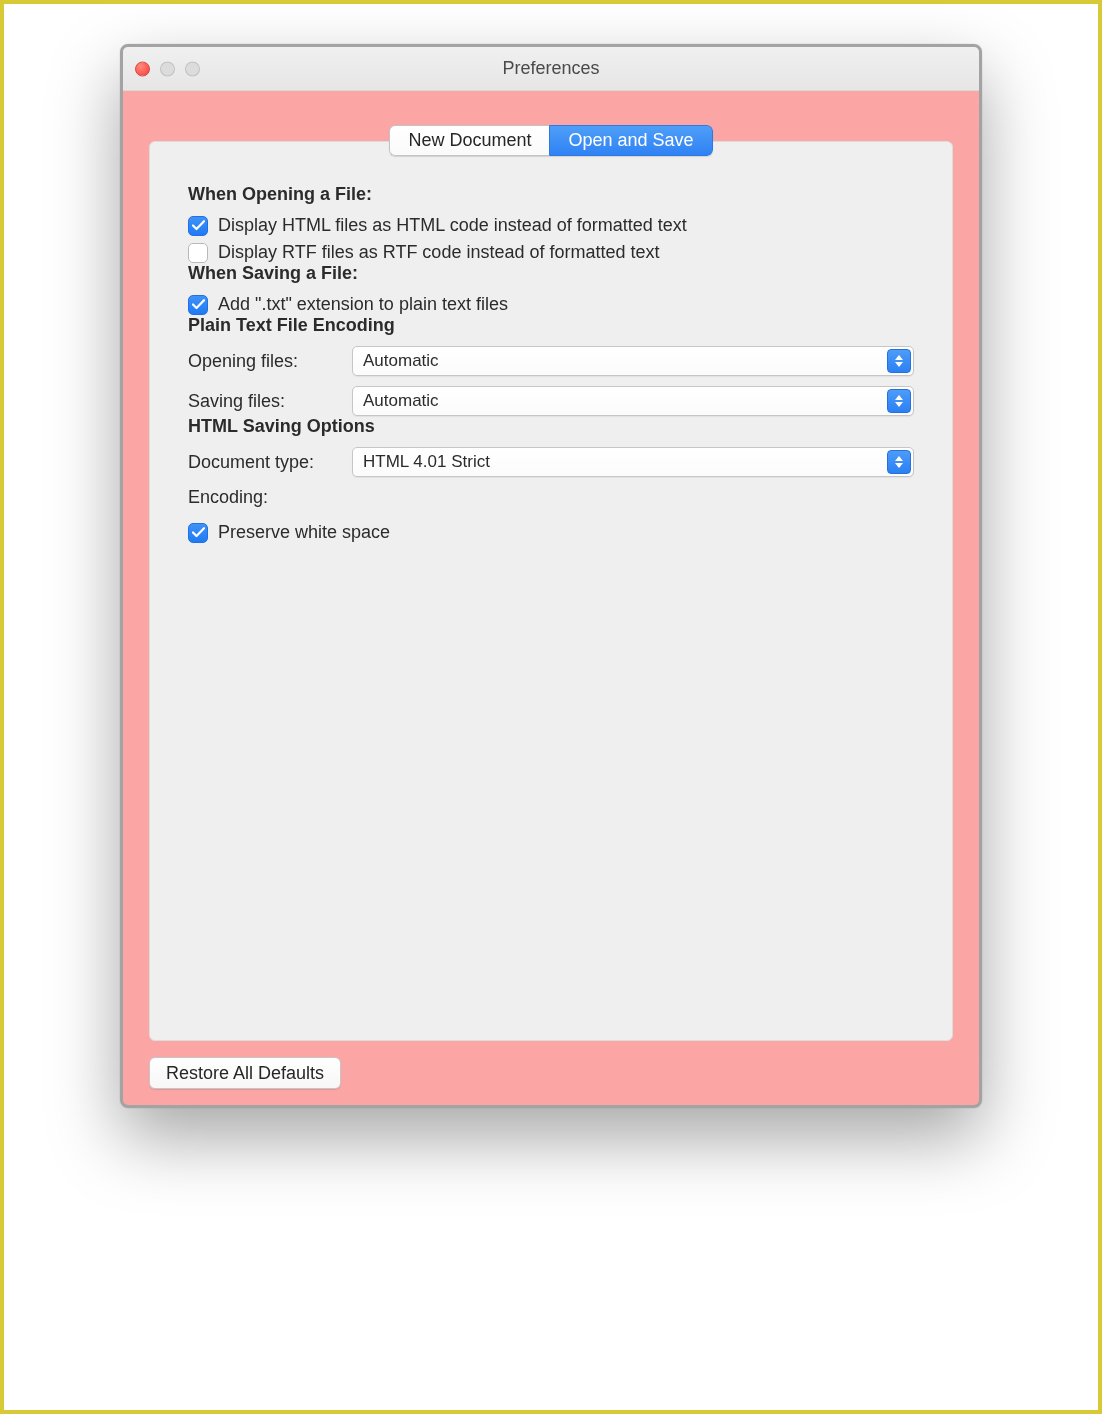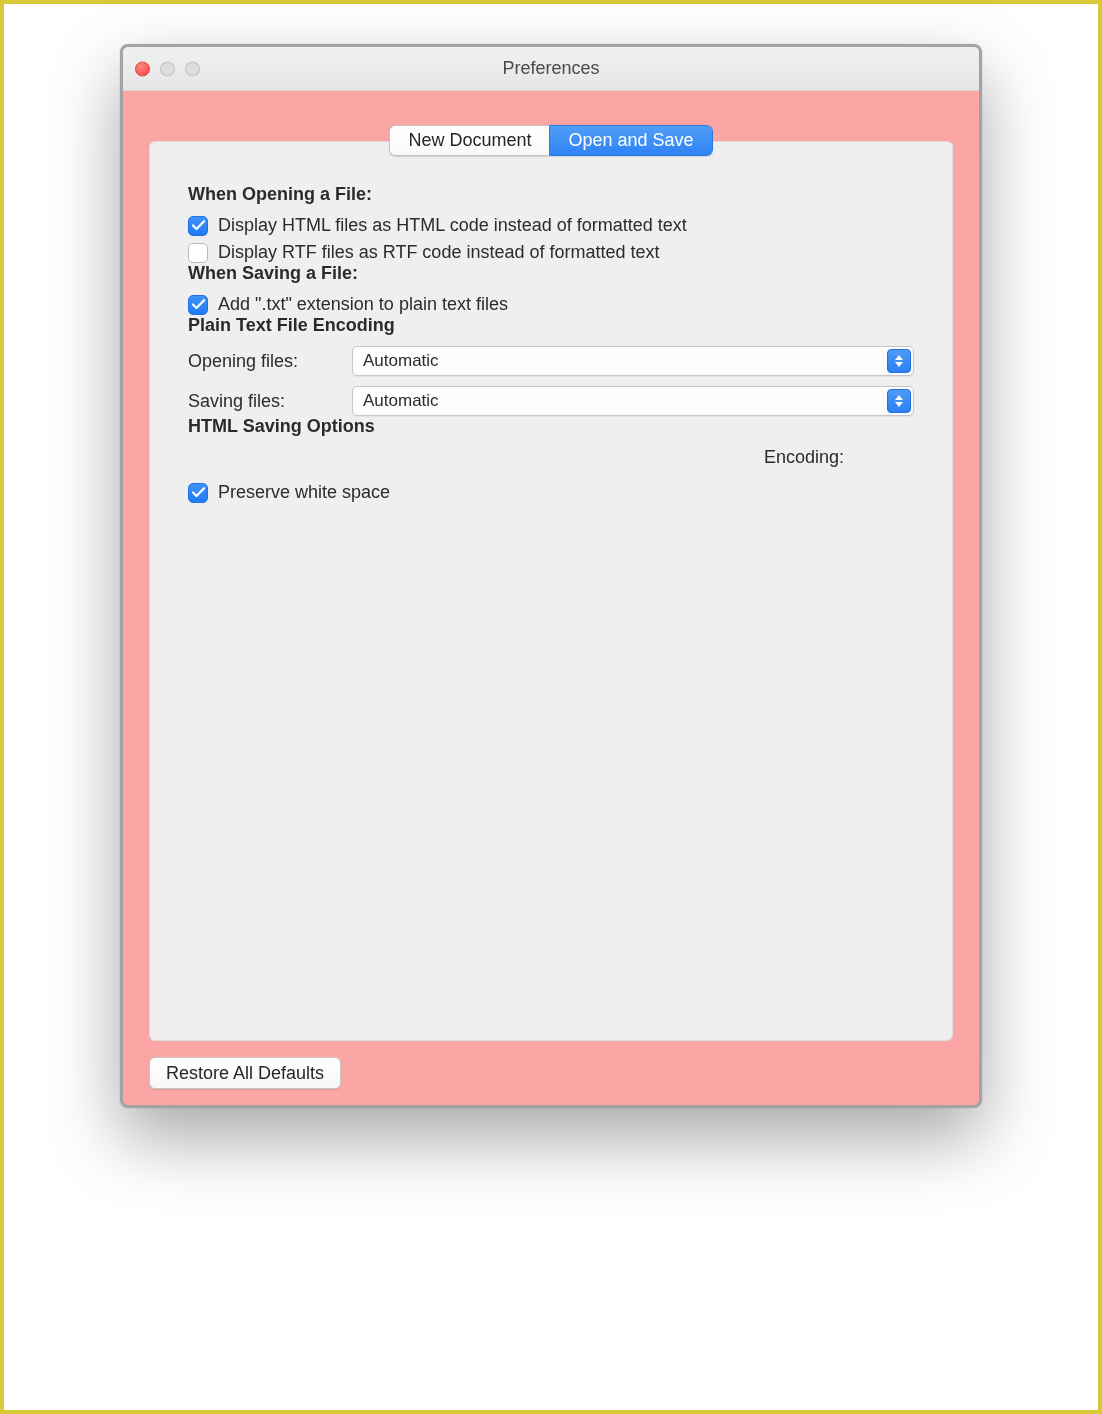--- a/index.html
+++ b/index.html
@@ -100,21 +100,20 @@
   }
   .checkbox.checked {
     background: linear-gradient(#3f92f7,#1f7af5);
     border-color: #1f6fe6;
   }
   .checkbox.checked svg { display: block; }
   .checkbox svg { display: none; width: 13px; height: 11px; }
   .form-row {
     display: flex; align-items: center; gap: 14px;
     margin-top: 10px;
-    justify-content: flex-end;
   }
   .form-label {
     font-size: 18px; color: #2b2b2b;
     width: 150px;
   }
   .select {
     flex: 1;
     height: 30px;
     background: linear-gradient(#ffffff,#fbfbfb);
     border: 1px solid #c6c6c6;
@@ -230,20 +229,34 @@
                     <path d="M0 0 L4 5 L8 0 Z" fill="#fff"></path>
                   </svg>
               </span>
             </div>
           </div>
         </div>
 
         <div class="section">
           <div class="section-title">HTML Saving Options</div>
           <div class="form-row">
+            <div class="form-label">Document type:</div>
+            <div class="select">
+              <span>HTML 4.01 Strict</span>
+              <span class="caret">
+                <svg width="8" height="5" viewBox="0 0 8 5">
+                    <path d="M0 5 L4 0 L8 5 Z" fill="#fff"></path>
+                  </svg>
+                <svg width="8" height="5" viewBox="0 0 8 5">
+                    <path d="M0 0 L4 5 L8 0 Z" fill="#fff"></path>
+                  </svg>
+              </span>
+            </div>
+          </div>
+          <div class="form-row">
             <div class="form-label">Encoding:</div>
           </div>
           <div class="checkbox-row" style="margin-top:14px">
             <div class="checkbox checked">
               <svg viewBox="0 0 13 11">
                   <path d="M1 5.5 L4.5 9 L12 1.2" stroke="#fff" stroke-width="2.2" fill="none" stroke-linecap="round" stroke-linejoin="round"></path>
                 </svg>
             </div>
             <span>Preserve white space</span>
           </div>

